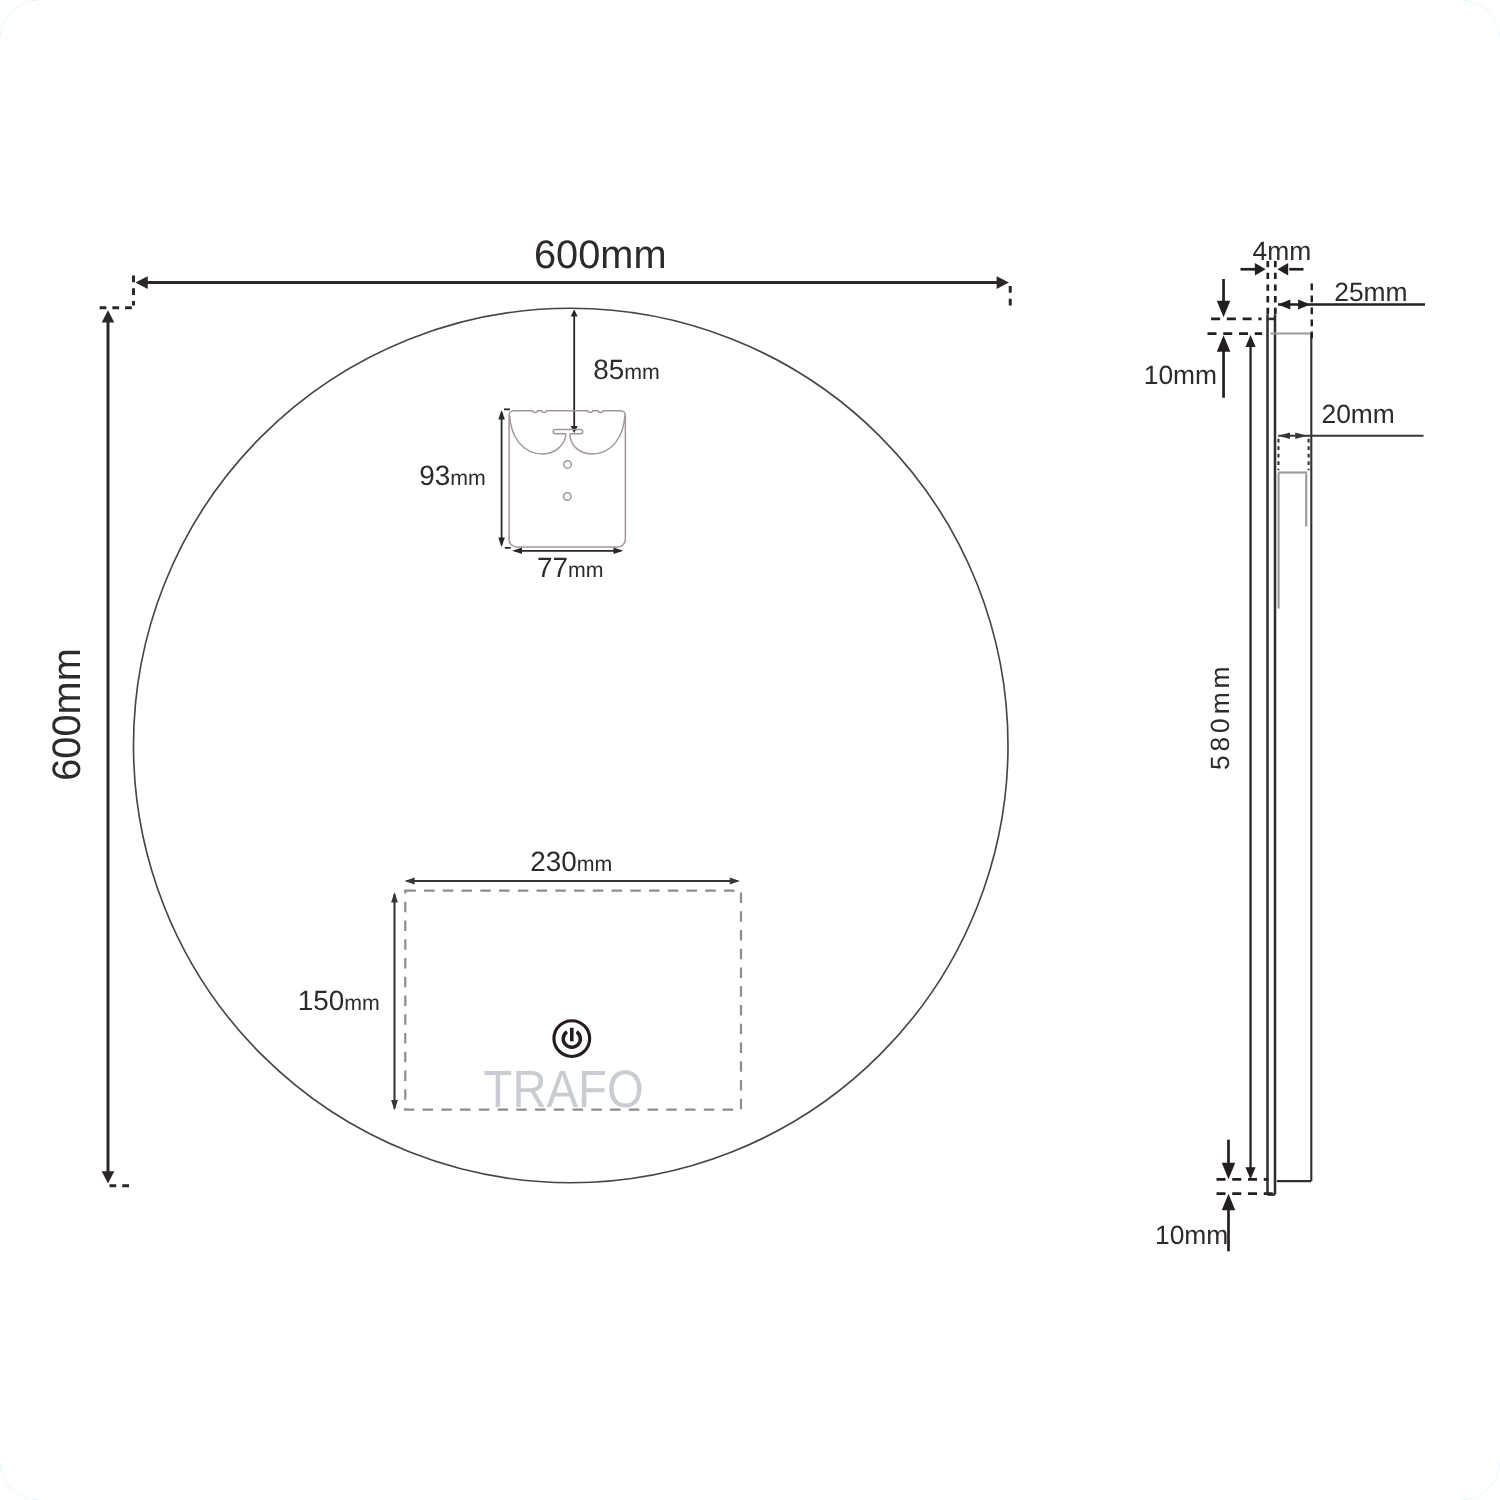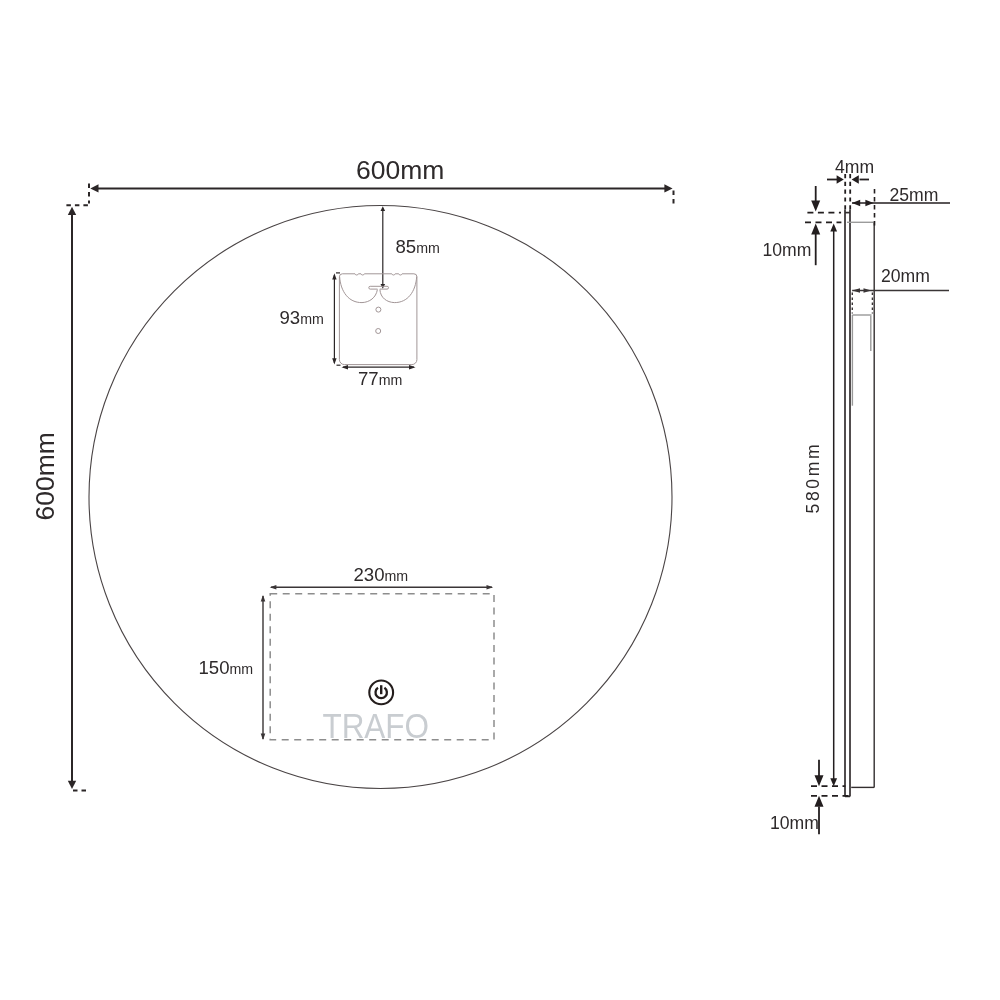--- a/index.html
+++ b/index.html
@@ -1,16 +1,16 @@
 <!DOCTYPE html>
 <html><head>
 <meta charset="utf-8">
 <style>
   html,body{margin:0;padding:0;background:#ffffff;overflow:hidden;}
-  .page{width:1000px;height:1000px;position:relative;background:#7dd3fc;overflow:hidden;}
+  .page{width:1000px;height:1000px;position:relative;background:#7dd3fc;overflow:hidden;border-radius:26px;}
   svg{display:block;}
   text{font-family:"Liberation Sans", sans-serif;fill:#2e2a2b;-webkit-font-smoothing:antialiased;}
 </style>
 </head>
 <body>
 <div class="page">
 <svg width="1000" height="1000" viewBox="0 0 1000 1000">
   <rect x="0" y="0" width="1000" height="1000" fill="#ffffff"></rect>
 
   <circle cx="380.5" cy="497" r="291.5" fill="none" stroke="#4a4445" stroke-width="1.1"></circle>

